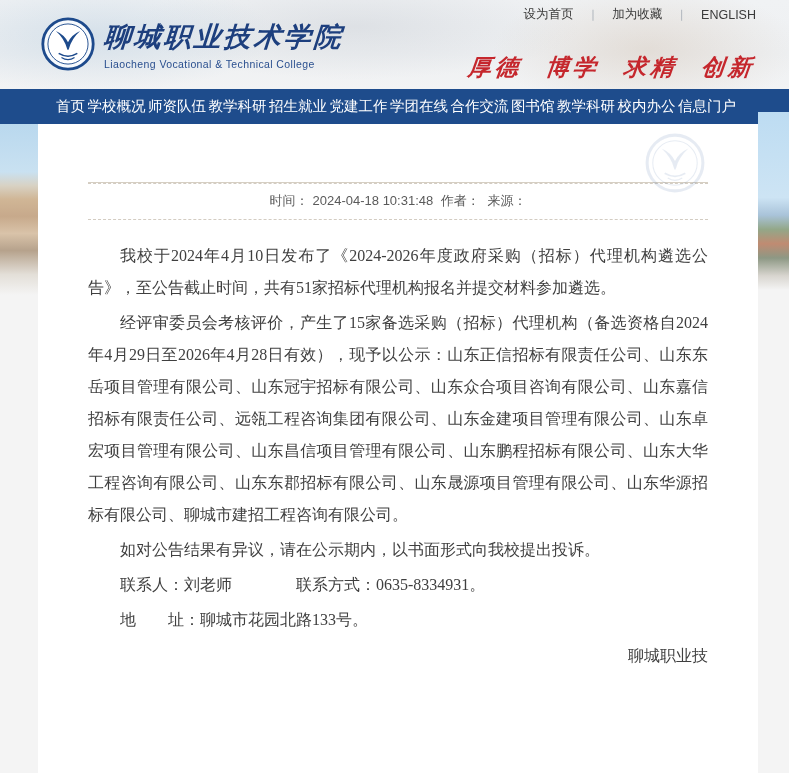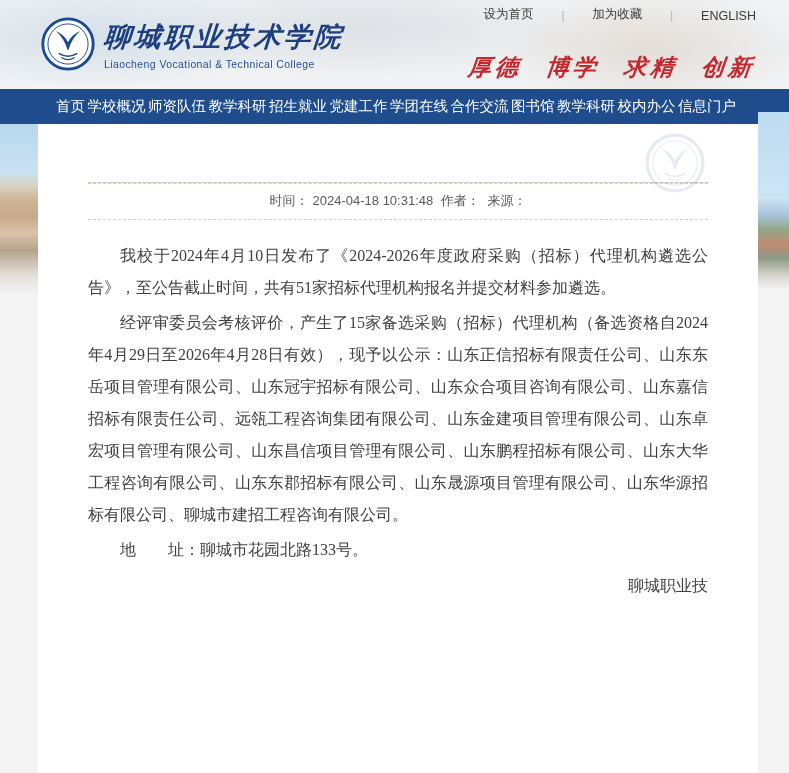--- a/index.html
+++ b/index.html
@@ -25,21 +25,21 @@
   .seal { width:56px; height:56px; display:block; }
   .names { margin-left:8px; }
   .name-cn {
     font-family:"Liberation Serif","DejaVu Serif",serif;
     font-weight:bold; font-style:italic;
     font-size:27px; letter-spacing:3px; color:#1d3f7e;
     transform:skewX(-4deg); white-space:nowrap;
   }
   .name-en { font-size:10.5px; color:#2a4f8f; margin-top:3px; letter-spacing:.4px; white-space:nowrap; }
 
-  .top-links { position:absolute; top:6px; right:33px; display:flex; align-items:flex-end; gap:24px; font-size:12.5px; color:#3a3a3a; }
+  .top-links { position:absolute; top:6px; right:33px; display:flex; align-items:center; gap:14px; font-size:12.5px; color:#3a3a3a; }
   .top-links a { color:#3a3a3a; text-decoration:none; cursor:pointer; }
   .top-links .sep { color:#9aa3ad; font-size:11px; }
 
   .motto {
     position:absolute; right:34px; top:52px;
     font-family:"Liberation Serif","DejaVu Serif",serif;
     font-weight:bold; font-style:italic;
     font-size:23px; color:#c5272d; letter-spacing:4px; word-spacing:14px;
     transform:skewX(-6deg); white-space:nowrap;
   }
@@ -166,20 +166,22 @@
 
     <div class="meta">
       <span>时间：</span><span>2024-04-18 10:31:48</span>
       <span>作者：</span>
       <span>来源：</span>
     </div>
 
     <div class="body-text">
       <p>我校于2024年4月10日发布了《2024-2026年度政府采购（招标）代理机构遴选公告》，至公告截止时间，共有51家招标代理机构报名并提交材料参加遴选。</p>
       <p>经评审委员会考核评价，产生了15家备选采购（招标）代理机构（备选资格自2024年4月29日至2026年4月28日有效），现予以公示：山东正信招标有限责任公司、山东东岳项目管理有限公司、山东冠宇招标有限公司、山东众合项目咨询有限公司、山东嘉信招标有限责任公司、远瓴工程咨询集团有限公司、山东金建项目管理有限公司、山东卓宏项目管理有限公司、山东昌信项目管理有限公司、山东鹏程招标有限公司、山东大华工程咨询有限公司、山东东郡招标有限公司、山东晟源项目管理有限公司、山东华源招标有限公司、聊城市建招工程咨询有限公司。</p>
+      <p>如对公告结果有异议，请在公示期内，以书面形式向我校提出投诉。</p>
+      <p>联系人：刘老师　　　　联系方式：0635-8334931。</p>
       <p>地　　址：聊城市花园北路133号。</p>
 
       <div class="signoff">
         <div class="right">聊城职业技</div>
 
       </div>
     </div>
   </article>
 </main>
 

